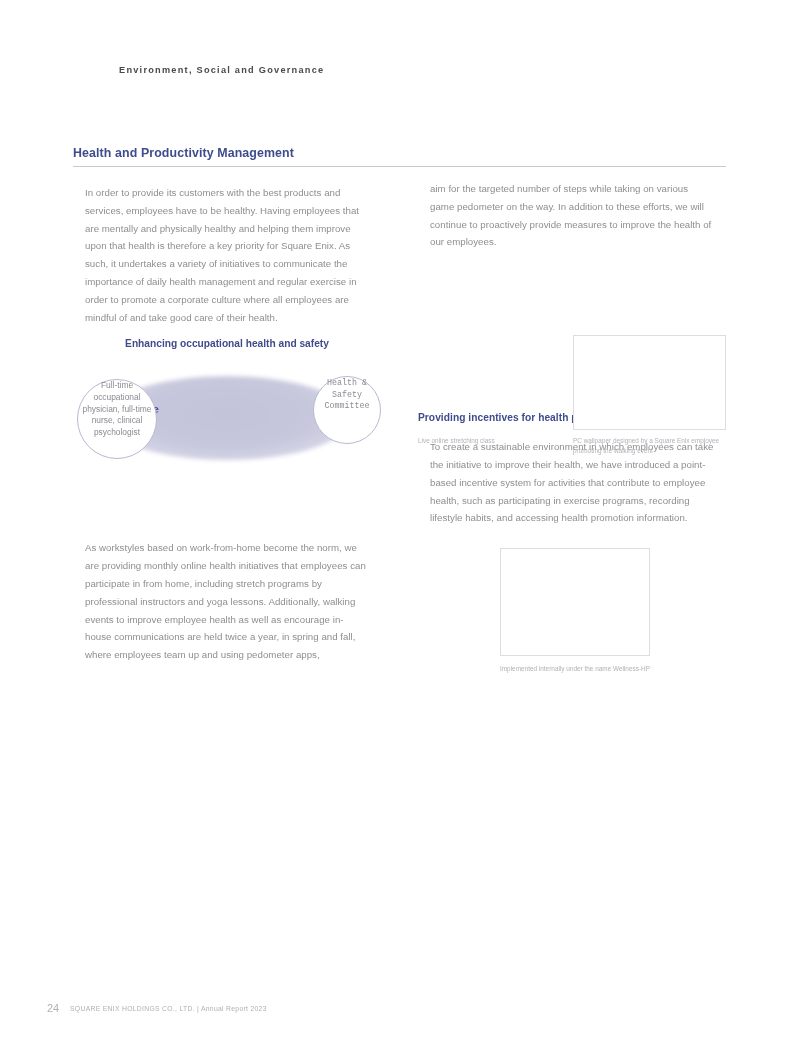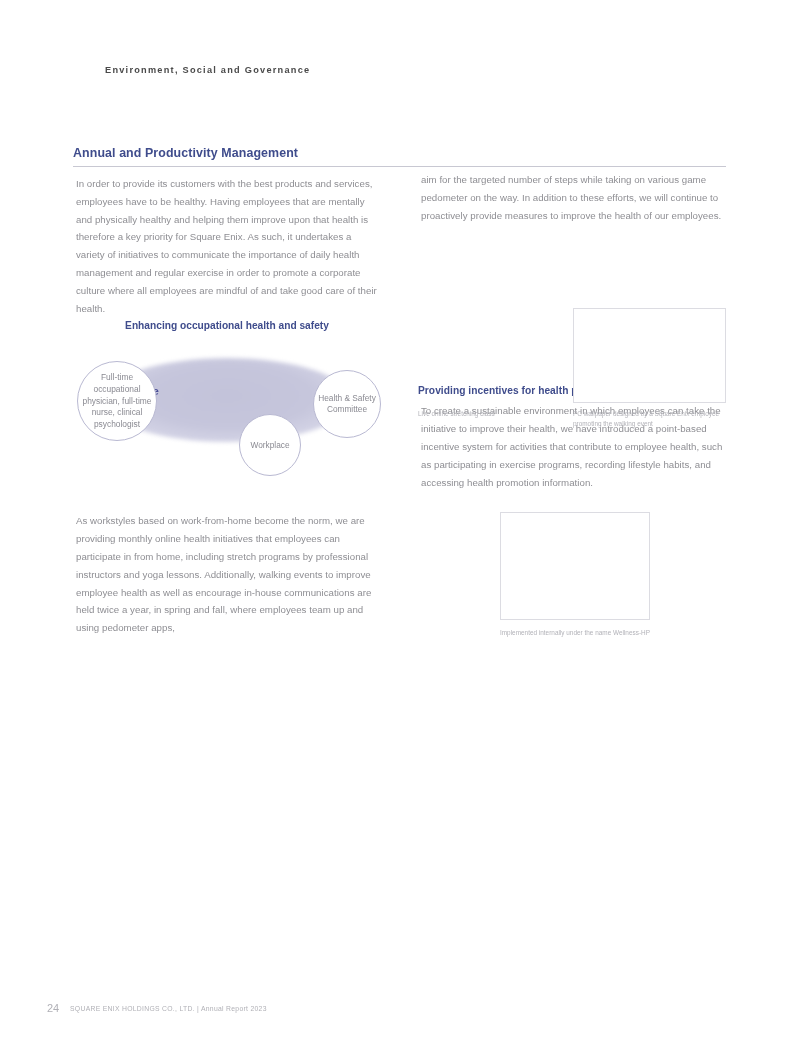--- a/index.html
+++ b/index.html
@@ -17,21 +17,21 @@
   }
 
   .page {
     position: absolute;
     inset: 0;
   }
 
   
   .running-header {
     position: absolute;
-    left: 73px;
+    left: 87px;
     top: 65px;
     font-size: 9.2px;
     font-weight: bold;
     letter-spacing: 1.25px;
     color: #4a4a4a;
     white-space: nowrap;
     padding-left: 32px;
   }
 
   
@@ -62,21 +62,21 @@
     width: 308px;
   }
   .col-right {
     position: absolute;
     left: 418px;
     top: 168px;
     width: 308px;
   }
 
   p.body {
-    margin: 3px;
+    margin: 12px;
     font-size: 9.7px;
     line-height: 17.8px;
     color: #8e8e93;
     letter-spacing: 0.02px;
   }
 
   h3.sub {
     margin: 0 0 1px 0;
     font-size: 10.2px;
     font-weight: bold;
@@ -129,37 +129,36 @@
   .node {
     position: absolute;
     border-radius: 50%;
     background: #ffffff;
     border: 1px solid #b9b9d2;
     color: #8a8a92;
     font-size: 8.3px;
     line-height: 11.4px;
     text-align: center;
     display: flex;
-    align-items: center;
     justify-content: center;
     box-sizing: border-box;
   }
   .node span { display: block; width: 110%; }
   .node-physician {
     left: 4px;  top: 41px;  width: 80px; height: 80px;
     font-size: 8.4px; line-height: 11.6px;
   }
   .node-hr {
     left: 78px; top: 90px;  width: 68px; height: 68px;
   }
   .node-workplace {
     left: 166px; top: 94px; width: 62px; height: 62px;
   }
   .node-committee {
-    left: 240px; top: 50px; width: 68px; height: 68px;
+    left: 240px; top: 38px; width: 68px; height: 68px; font-family: Liberation Mono, monospace;
   }
 
   
   .photo {
     background: #ffffff;
     border: 1px solid #dcdce2;
     box-sizing: border-box;
   }
   .caption {
     font-size: 6.4px;
@@ -225,38 +224,35 @@
     white-space: nowrap;
   }
 </style>
 </head>
 <body>
 
 <div class="page">
 
   <div class="running-header">Environment, Social and Governance</div>
 
-  <div class="section-title">Annual and Productivity Management</div>
+  <div class="section-title">Health and Productivity Management</div>
   <div class="section-rule"></div>
 
   <div class="col-left">
 
     <p class="body">In order to provide its customers with the best products and services, employees have to be healthy. Having employees that are mentally and physically healthy and helping them improve upon that health is therefore a key priority for Square Enix. As such, it undertakes a variety of initiatives to communicate the importance of daily health management and regular exercise in order to promote a corporate culture where all employees are mindful of and take good care of their health.</p>
 
     <div class="diagram-wrap">
       <div class="diagram-title">Enhancing occupational health and safety</div>
 
       <div class="ellipse"></div>
       <div class="ellipse-label">Employee</div>
 
       <div class="node node-physician">
         <span>Full-time occupational physician, full-time nurse, clinical psychologist</span>
-      </div>
-      <div class="node node-workplace">
-        <span>Workplace</span>
       </div>
       <div class="node node-committee">
         <span>Health &amp; Safety Committee</span>
       </div>
     </div>
 
     <div class="block-gap-a"></div>
 
     <p class="body">As workstyles based on work-from-home become the norm, we are providing monthly online health initiatives that employees can participate in from home, including stretch programs by professional instructors and yoga lessons. Additionally, walking events to improve employee health as well as encourage in-house communications are held twice a year, in spring and fall, where employees team up and using pedometer apps,</p>
   </div>

